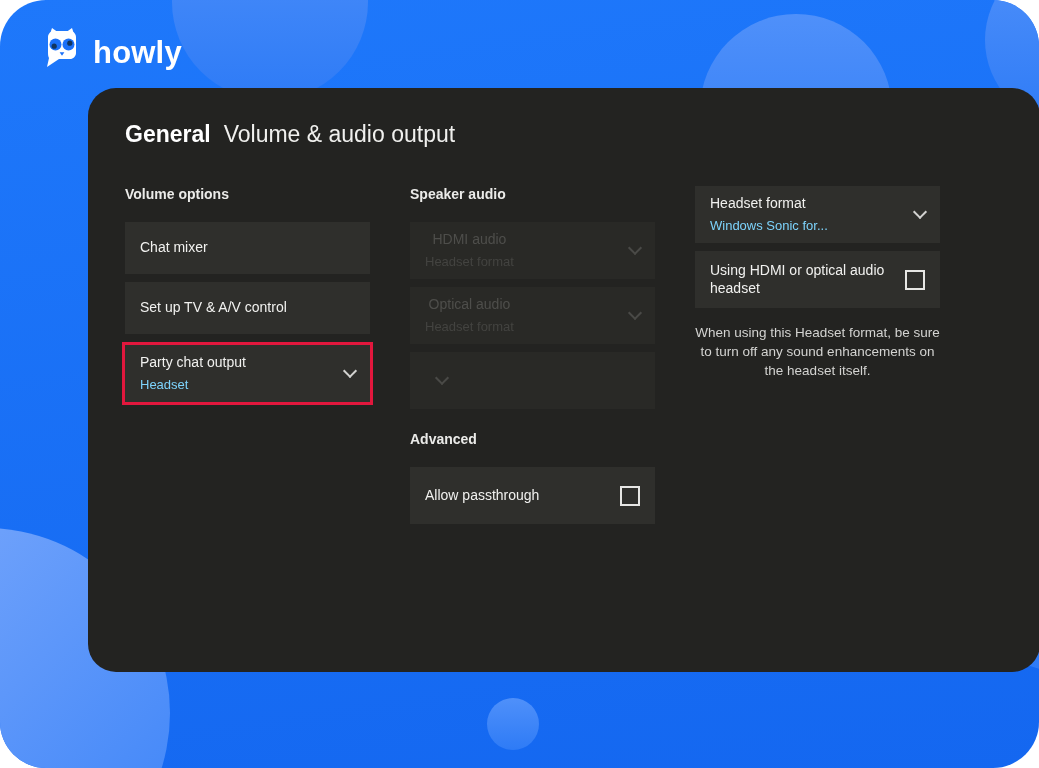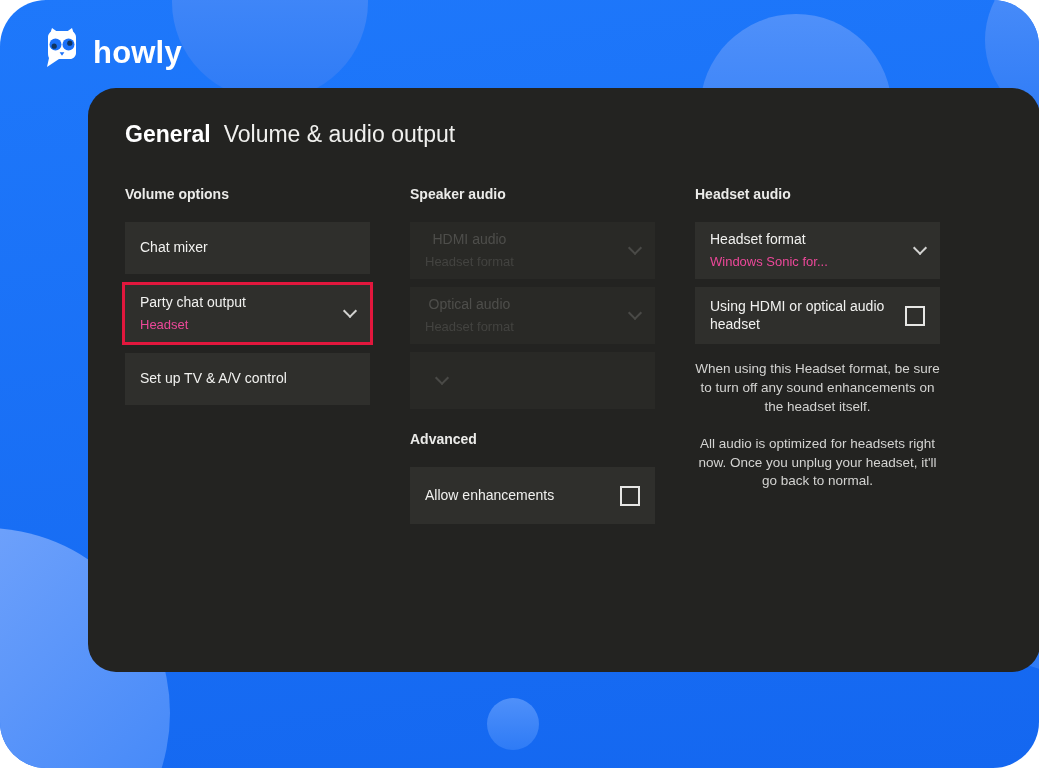--- a/index.html
+++ b/index.html
@@ -47,21 +47,21 @@
   .col-header.advanced { margin-top:22px; }
 
   .tile {
     background:#2f2f2c; width:100%; min-height:52px;
     display:flex; align-items:center; justify-content:space-between;
     padding:8px 15px; margin-bottom:8px; cursor:pointer;
   }
   .tile.tall { min-height:57px; }
   .labels { display:flex; flex-direction:column; gap:5px; min-width:0; }
   .lbl  { font-size:14px; color:#f1f1ef; line-height:1.25; }
-  .sub  { font-size:13px; color:#ec4899; line-height:1.2; }
+  .sub  { font-size:13px; color:#7dd3fc; line-height:1.2; }
   .tile.disabled { background:#292926; cursor:default;text-align:center; }
   .tile.disabled .lbl { color:#4e4e4b; }
   .tile.disabled .sub { color:#434340; }
   .tile.selected {
     border:3px solid #e2173d;
     width:calc(100% + 6px); margin-left:-3px;
     min-height:63px;
   }
   .chev {
     width:10px; height:10px; flex:none; margin-left:12px; margin-top:-5px;
@@ -113,32 +113,32 @@
 
     <div class="col">
       <div class="col-header">Volume options</div>
 
       <div class="tile">
         <div class="labels">
           <span class="lbl">Chat mixer</span>
         </div>
       </div>
 
+      <div class="tile">
+        <div class="labels">
+          <span class="lbl">Set up TV &amp; A/V control</span>
+        </div>
+      </div>
+
       <div class="tile tall selected">
         <div class="labels">
           <span class="lbl">Party chat output</span>
           <span class="sub">Headset</span>
         </div>
         <span class="chev"></span>
-      </div>
-
-      <div class="tile">
-        <div class="labels">
-          <span class="lbl">Set up TV &amp; A/V control</span>
-        </div>
       </div>
 
     </div>
 
     <div class="col">
       <div class="col-header">Speaker audio</div>
 
       <div class="tile tall disabled">
         <div class="labels">
           <span class="lbl">HDMI audio</span>
@@ -156,42 +156,40 @@
       </div>
 
       <div class="tile tall disabled">
         <span class="chev"></span>
       </div>
 
       <div class="col-header advanced">Advanced</div>
 
       <div class="tile tall">
         <div class="labels">
-          <span class="lbl">Allow enhancements</span>
+          <span class="lbl">Allow passthrough</span>
         </div>
         <span class="checkbox"></span>
       </div>
     </div>
 
     <div class="col">
-      <div class="col-header">Headset audio</div>
 
       <div class="tile tall">
         <div class="labels">
           <span class="lbl">Headset format</span>
           <span class="sub">Windows Sonic for...</span>
         </div>
         <span class="chev"></span>
       </div>
 
       <div class="tile tall">
         <div class="labels">
           <span class="lbl">Using HDMI or optical audio headset</span>
         </div>
         <span class="checkbox"></span>
       </div>
 
       <div class="note first">When using this Headset format, be sure to turn off any sound enhancements on the headset itself.</div>
-      <div class="note">All audio is optimized for headsets right now. Once you unplug your headset, it'll go back to normal.</div>
     </div>
 
   </div>
 </div>
 
 </body></html>

